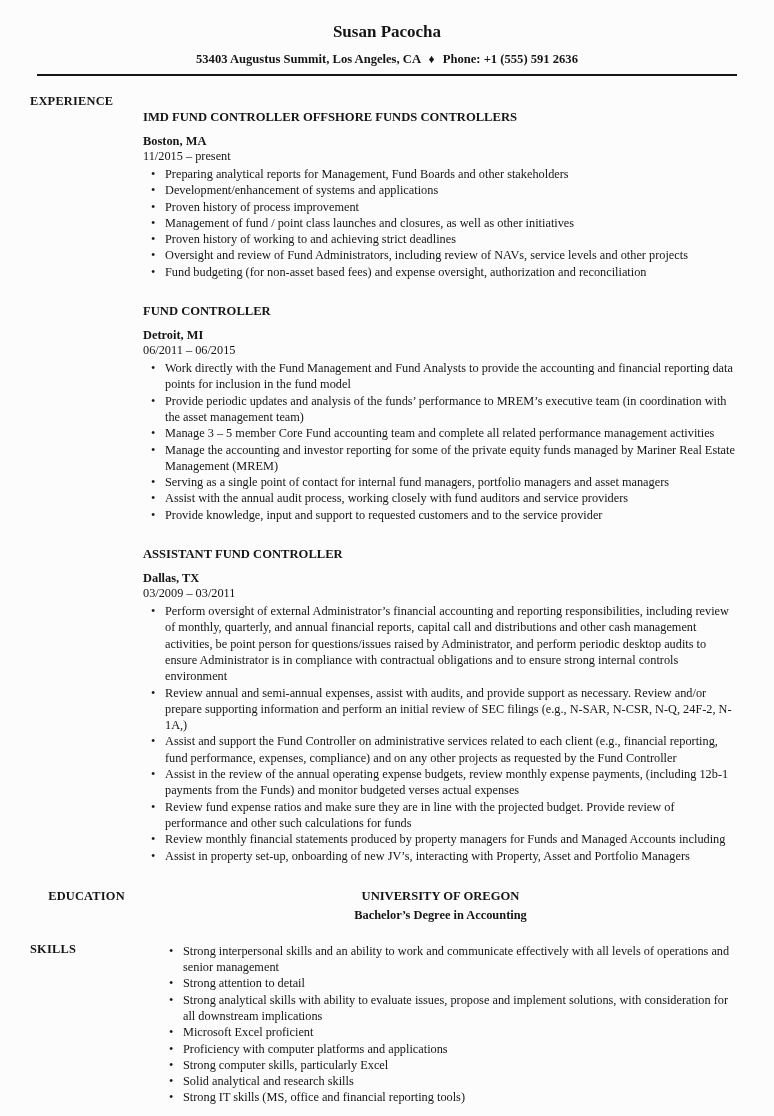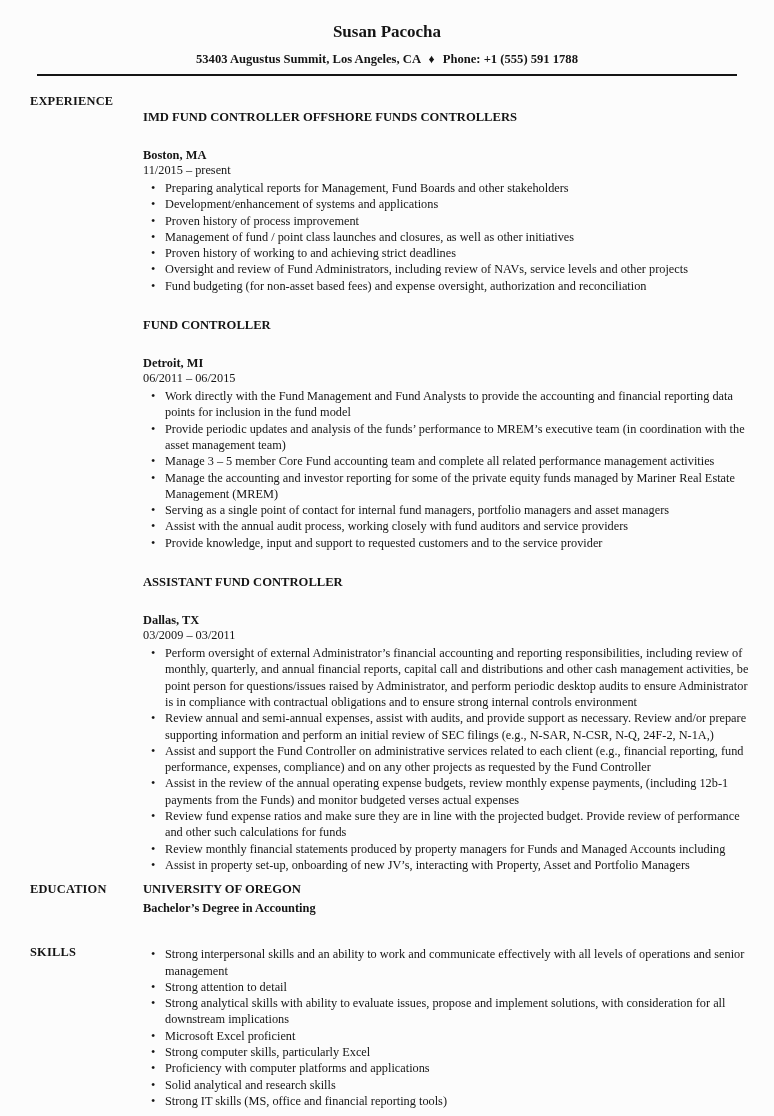--- a/index.html
+++ b/index.html
@@ -34,25 +34,25 @@
     border: none;
     border-top: 2.4px solid #151515;
     margin: 7px 37px 0 37px;
   }
 
   
   .row {
     display: flex;
     align-items: flex-start;
     padding-left: 30px;
-    padding-right: 20px;
+    padding-right: 36px;
   }
   .row-experience { margin-top: 17px; }
-  .row-education  { margin-top: 8px; }
-  .row-skills     { margin-top: 28px; }
+  .row-education  { margin-top: 24px; text-align: center; }
+  .row-skills     { margin-top: 18px; gap: 18px; }
 
   .section-label {
     flex: 0 0 113px;
     font-weight: bold;
     font-size: 12.4px;
     line-height: 17px;
     letter-spacing: 0.2px;
   }
   .section-content { flex: 1; min-width: 0; }
 
@@ -61,21 +61,21 @@
   .job-title {
     font-size: 12.6px;
     font-weight: bold;
     line-height: 17px;
     margin-top: 16px;
   }
   .job-location {
     font-size: 12.4px;
     font-weight: bold;
     line-height: 16px;
-    margin-top: 21px;
+    margin-top: 7px;
   }
   .job-dates {
     font-size: 12.3px;
     line-height: 15px;
   }
 
   
   ul.bullets {
     list-style: none;
     margin-top: 2px;
@@ -109,21 +109,21 @@
 </head>
 <body>
 
 <div class="page">
 
   <div class="header">
     <div class="candidate-name">Susan Pacocha</div>
     <div class="contact-line">
       <span>53403 Augustus Summit, Los Angeles, CA</span>
       <span class="diamond">♦</span>
-      <span>Phone: +1 (555) 591 1788</span>
+      <span>Phone: +1 (555) 591 2636</span>
     </div>
     <hr class="header-divider">
   </div>
 
   <div class="row row-experience">
     <div class="section-label">EXPERIENCE</div>
     <div class="section-content">
 
       <div class="job">
         <div class="job-title">IMD FUND CONTROLLER OFFSHORE FUNDS CONTROLLERS</div>
@@ -182,21 +182,21 @@
   </div>
 
   <div class="row row-skills">
     <div class="section-label">SKILLS</div>
     <div class="section-content">
       <ul class="bullets">
           <li>Strong interpersonal skills and an ability to work and communicate effectively with all levels of operations and senior management</li>
           <li>Strong attention to detail</li>
           <li>Strong analytical skills with ability to evaluate issues, propose and implement solutions, with consideration for all downstream implications</li>
           <li>Microsoft Excel proficient</li>
+          <li>Proficiency with computer platforms and applications</li>
           <li>Strong computer skills, particularly Excel</li>
-          <li>Proficiency with computer platforms and applications</li>
           <li>Solid analytical and research skills</li>
           <li>Strong IT skills (MS, office and financial reporting tools)</li>
         </ul>
     </div>
   </div>
 
 </div>
 
 </body></html>

